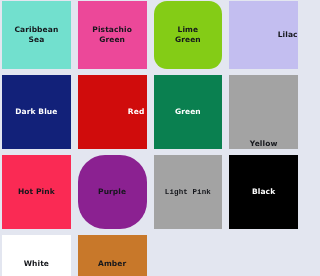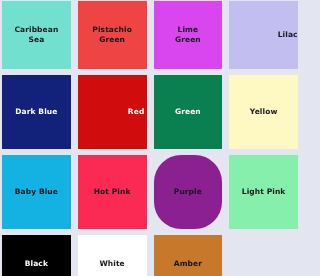--- a/index.html
+++ b/index.html
@@ -49,53 +49,50 @@
   .light-text { color: #ffffff; }
 </style>
 </head>
 <body>
 
 <div id="palette-grid">
     <div class="swatch" style="background: rgb(114, 224, 206);">
       <span class="swatch-label dark-text">Caribbean
 Sea</span>
     </div>
-    <div class="swatch" style="background: #ef4444;">
+    <div class="swatch" style="background: #ec4899;">
       <span class="swatch-label dark-text">Pistachio
 Green</span>
     </div>
-    <div class="swatch" style="background: #d946ef;">
+    <div class="swatch" style="background: #84cc16; border-radius: 13px;">
       <span class="swatch-label dark-text">Lime
 Green</span>
     </div>
     <div class="swatch" style="background: rgb(195, 190, 240); padding-left: 48px;">
       <span class="swatch-label dark-text">Lilac</span>
     </div>
     <div class="swatch" style="background: rgb(18, 33, 121); justify-content: center;">
       <span class="swatch-label light-text">Dark Blue</span>
     </div>
     <div class="swatch" style="background: rgb(208, 12, 12); padding-left: 48px;">
       <span class="swatch-label light-text">Red</span>
     </div>
     <div class="swatch" style="background: rgb(10, 128, 80);">
       <span class="swatch-label light-text">Green</span>
     </div>
-    <div class="swatch" style="background: #fef9c3;">
+    <div class="swatch" style="background: #a3a3a3; align-items: flex-end;">
       <span class="swatch-label dark-text">Yellow</span>
-    </div>
-    <div class="swatch" style="background: rgb(20, 178, 226);">
-      <span class="swatch-label dark-text">Baby Blue</span>
     </div>
     <div class="swatch" style="background: rgb(250, 42, 84);">
       <span class="swatch-label dark-text">Hot Pink</span>
     </div>
     <div class="swatch" style="background: rgb(139, 33, 145); border-radius: 27px;">
       <span class="swatch-label dark-text">Purple</span>
     </div>
-    <div class="swatch" style="background: #86efac;">
+    <div class="swatch" style="background: #a3a3a3; font-family: Liberation Mono, monospace;">
       <span class="swatch-label dark-text">Light Pink</span>
     </div>
     <div class="swatch" style="background: rgb(0, 0, 0);">
       <span class="swatch-label light-text">Black</span>
     </div>
     <div class="swatch" style="background: rgb(255, 255, 255);">
       <span class="swatch-label dark-text">White</span>
     </div>
     <div class="swatch" style="background: rgb(200, 120, 42);">
       <span class="swatch-label dark-text">Amber</span>

